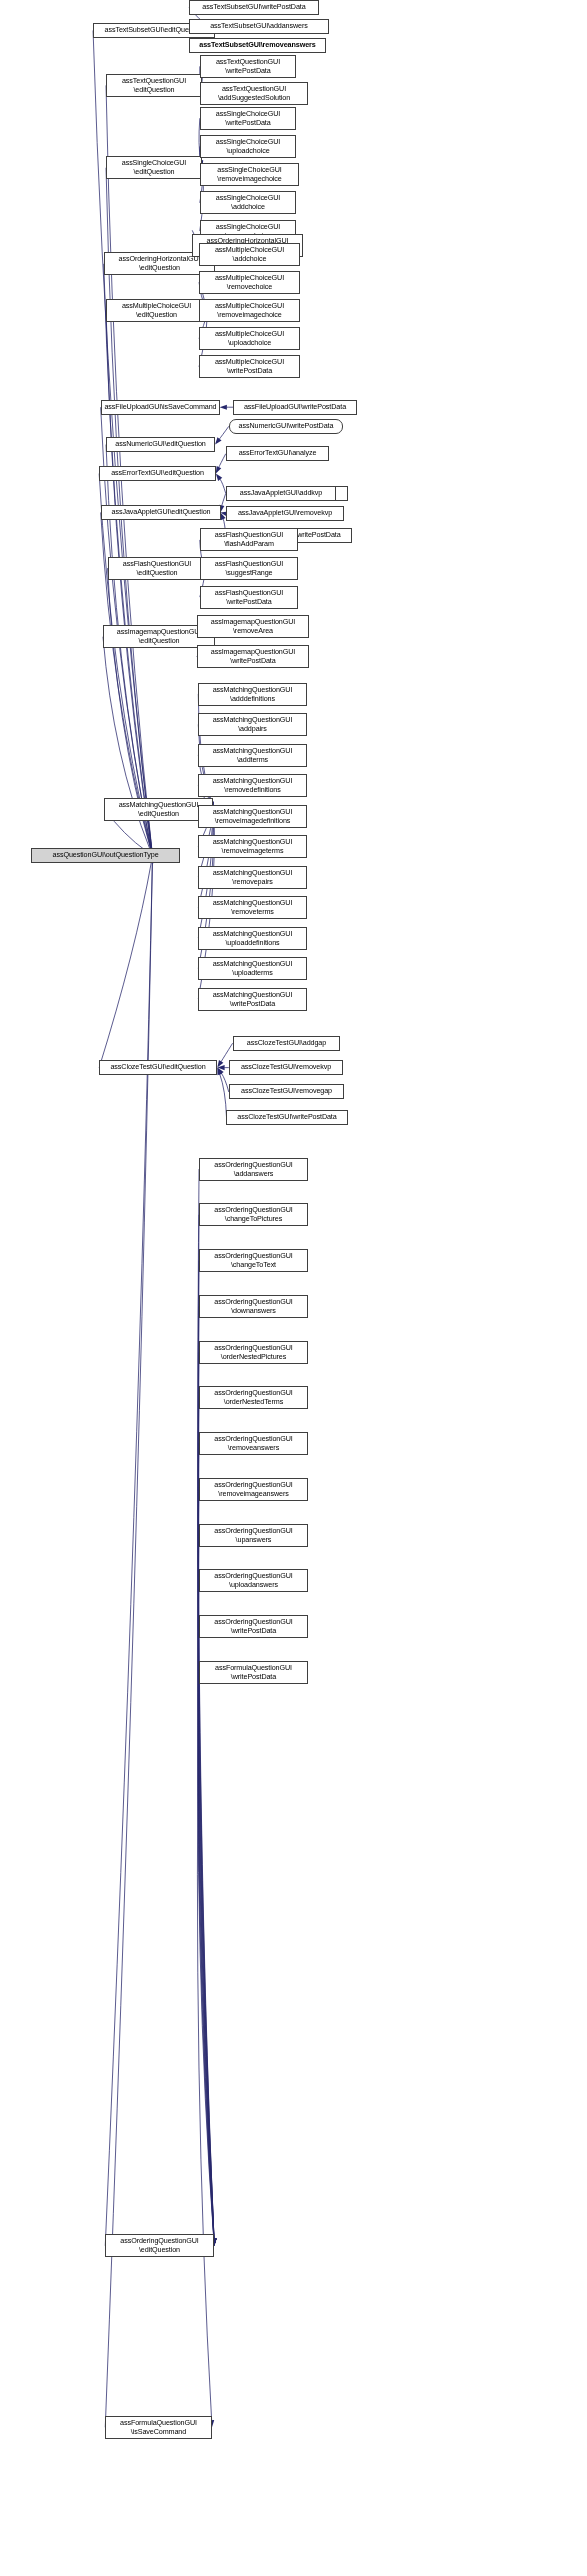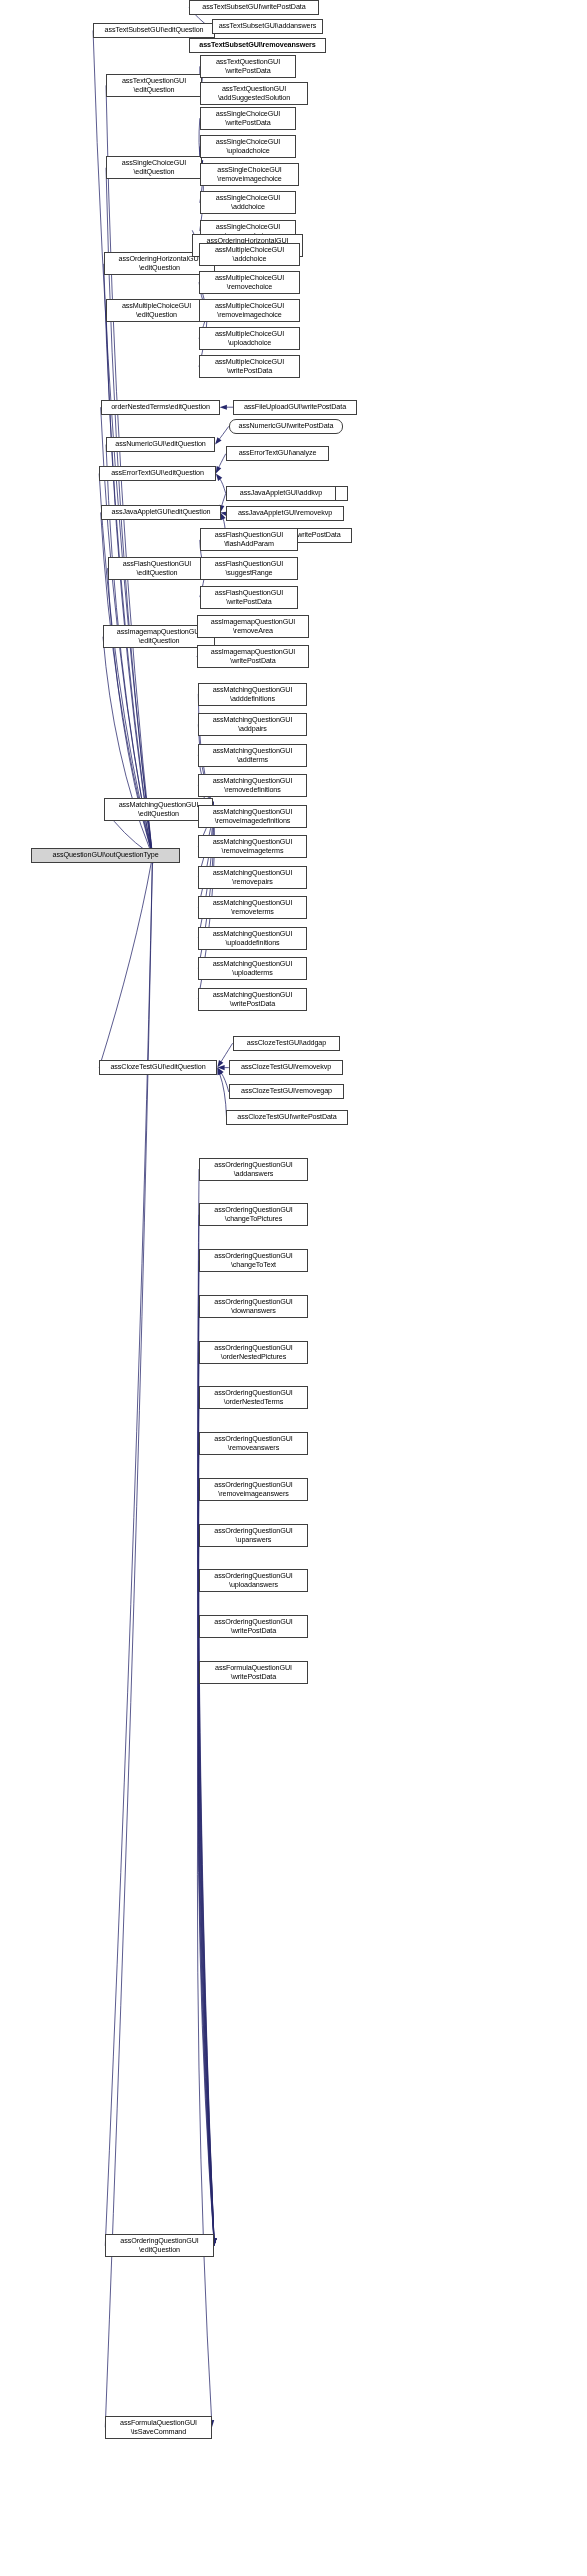--- a/index.html
+++ b/index.html
@@ -335,21 +335,21 @@
       </g>
       <g>
         <path d="M261.0,2193.0 Q252.5,2737.5 277.5,3174.0" fill="none" stroke="#27286c" stroke-width="1"></path>
         <polygon points="278.0,3183.0 274.1,3173.7 280.9,3173.3" fill="#27286c"></polygon>
       </g>
     </svg>
   <div id="nodes-layer">
       <div class="node root" style="left: 3.1px; top: 848px; width: 149px; height: 15.3px;"><span class="lbl">assQuestionGUI\outQuestionType</span></div>
       <div class="node" style="left: 93px; top: 23px; width: 122px; height: 15.3px;"><span class="lbl">assTextSubsetGUI\editQuestion</span></div>
       <div class="node" style="left: 189px; top: 0px; width: 130px; height: 15.3px;"><span class="lbl">assTextSubsetGUI\writePostData</span></div>
-      <div class="node" style="left: 189px; top: 19px; width: 111px; height: 15.3px; margin-left: 23px;"><span class="lbl">assTextSubsetGUI\addanswers</span></div>
+      <div class="node" style="left: 189px; top: 19px; width: 140px; height: 15.3px;"><span class="lbl">assTextSubsetGUI\addanswers</span></div>
       <div class="node" style="left: 189px; top: 38px; width: 137px; height: 15.3px; font-weight: bold;"><span class="lbl">assTextSubsetGUI\removeanswers</span></div>
       <div class="node" style="left: 106px; top: 74px; width: 96px; height: 23px;"><span class="lbl">assTextQuestionGUI
 \editQuestion</span></div>
       <div class="node" style="left: 200px; top: 55px; width: 96px; height: 23px;"><span class="lbl">assTextQuestionGUI
 \writePostData</span></div>
       <div class="node" style="left: 200px; top: 82px; width: 108px; height: 23px;"><span class="lbl">assTextQuestionGUI
 \addSuggestedSolution</span></div>
       <div class="node" style="left: 106px; top: 156px; width: 96px; height: 23px;"><span class="lbl">assSingleChoiceGUI
 \editQuestion</span></div>
       <div class="node" style="left: 200px; top: 107px; width: 96px; height: 23px;"><span class="lbl">assSingleChoiceGUI
@@ -371,21 +371,21 @@
       <div class="node" style="left: 199px; top: 243px; width: 101px; height: 23px;"><span class="lbl">assMultipleChoiceGUI
 \addchoice</span></div>
       <div class="node" style="left: 199px; top: 271px; width: 101px; height: 23px;"><span class="lbl">assMultipleChoiceGUI
 \removechoice</span></div>
       <div class="node" style="left: 199px; top: 299px; width: 101px; height: 23px;"><span class="lbl">assMultipleChoiceGUI
 \removeimagechoice</span></div>
       <div class="node" style="left: 199px; top: 327px; width: 101px; height: 23px;"><span class="lbl">assMultipleChoiceGUI
 \uploadchoice</span></div>
       <div class="node" style="left: 199px; top: 355px; width: 101px; height: 23px;"><span class="lbl">assMultipleChoiceGUI
 \writePostData</span></div>
-      <div class="node" style="left: 101px; top: 400px; width: 119px; height: 15.3px;"><span class="lbl">orderNestedTerms\editQuestion</span></div>
+      <div class="node" style="left: 101px; top: 400px; width: 119px; height: 15.3px;"><span class="lbl">assFileUploadGUI\isSaveCommand</span></div>
       <div class="node" style="left: 233px; top: 400px; width: 124px; height: 15.3px;"><span class="lbl">assFileUploadGUI\writePostData</span></div>
       <div class="node" style="left: 106px; top: 437px; width: 109px; height: 15.3px;"><span class="lbl">assNumericGUI\editQuestion</span></div>
       <div class="node" style="left: 229px; top: 419px; width: 114px; height: 15px; border-radius: 7px;"><span class="lbl">assNumericGUI\writePostData</span></div>
       <div class="node" style="left: 99px; top: 466px; width: 117px; height: 15.3px;"><span class="lbl">assErrorTextGUI\editQuestion</span></div>
       <div class="node" style="left: 226px; top: 446px; width: 103px; height: 15.3px;"><span class="lbl">assErrorTextGUI\analyze</span></div>
       <div class="node" style="left: 226px; top: 486px; width: 122px; height: 15.3px;"><span class="lbl">assErrorTextGUI\writePostData</span></div>
       <div class="node" style="left: 101px; top: 505px; width: 120px; height: 15.3px;"><span class="lbl">assJavaAppletGUI\editQuestion</span></div>
       <div class="node" style="left: 226px; top: 486px; width: 110px; height: 15.3px;"><span class="lbl">assJavaAppletGUI\addkvp</span></div>
       <div class="node" style="left: 226px; top: 506px; width: 118px; height: 15.3px;"><span class="lbl">assJavaAppletGUI\removekvp</span></div>
       <div class="node" style="left: 226px; top: 528px; width: 126px; height: 15.3px;"><span class="lbl">assJavaAppletGUI\writePostData</span></div>

